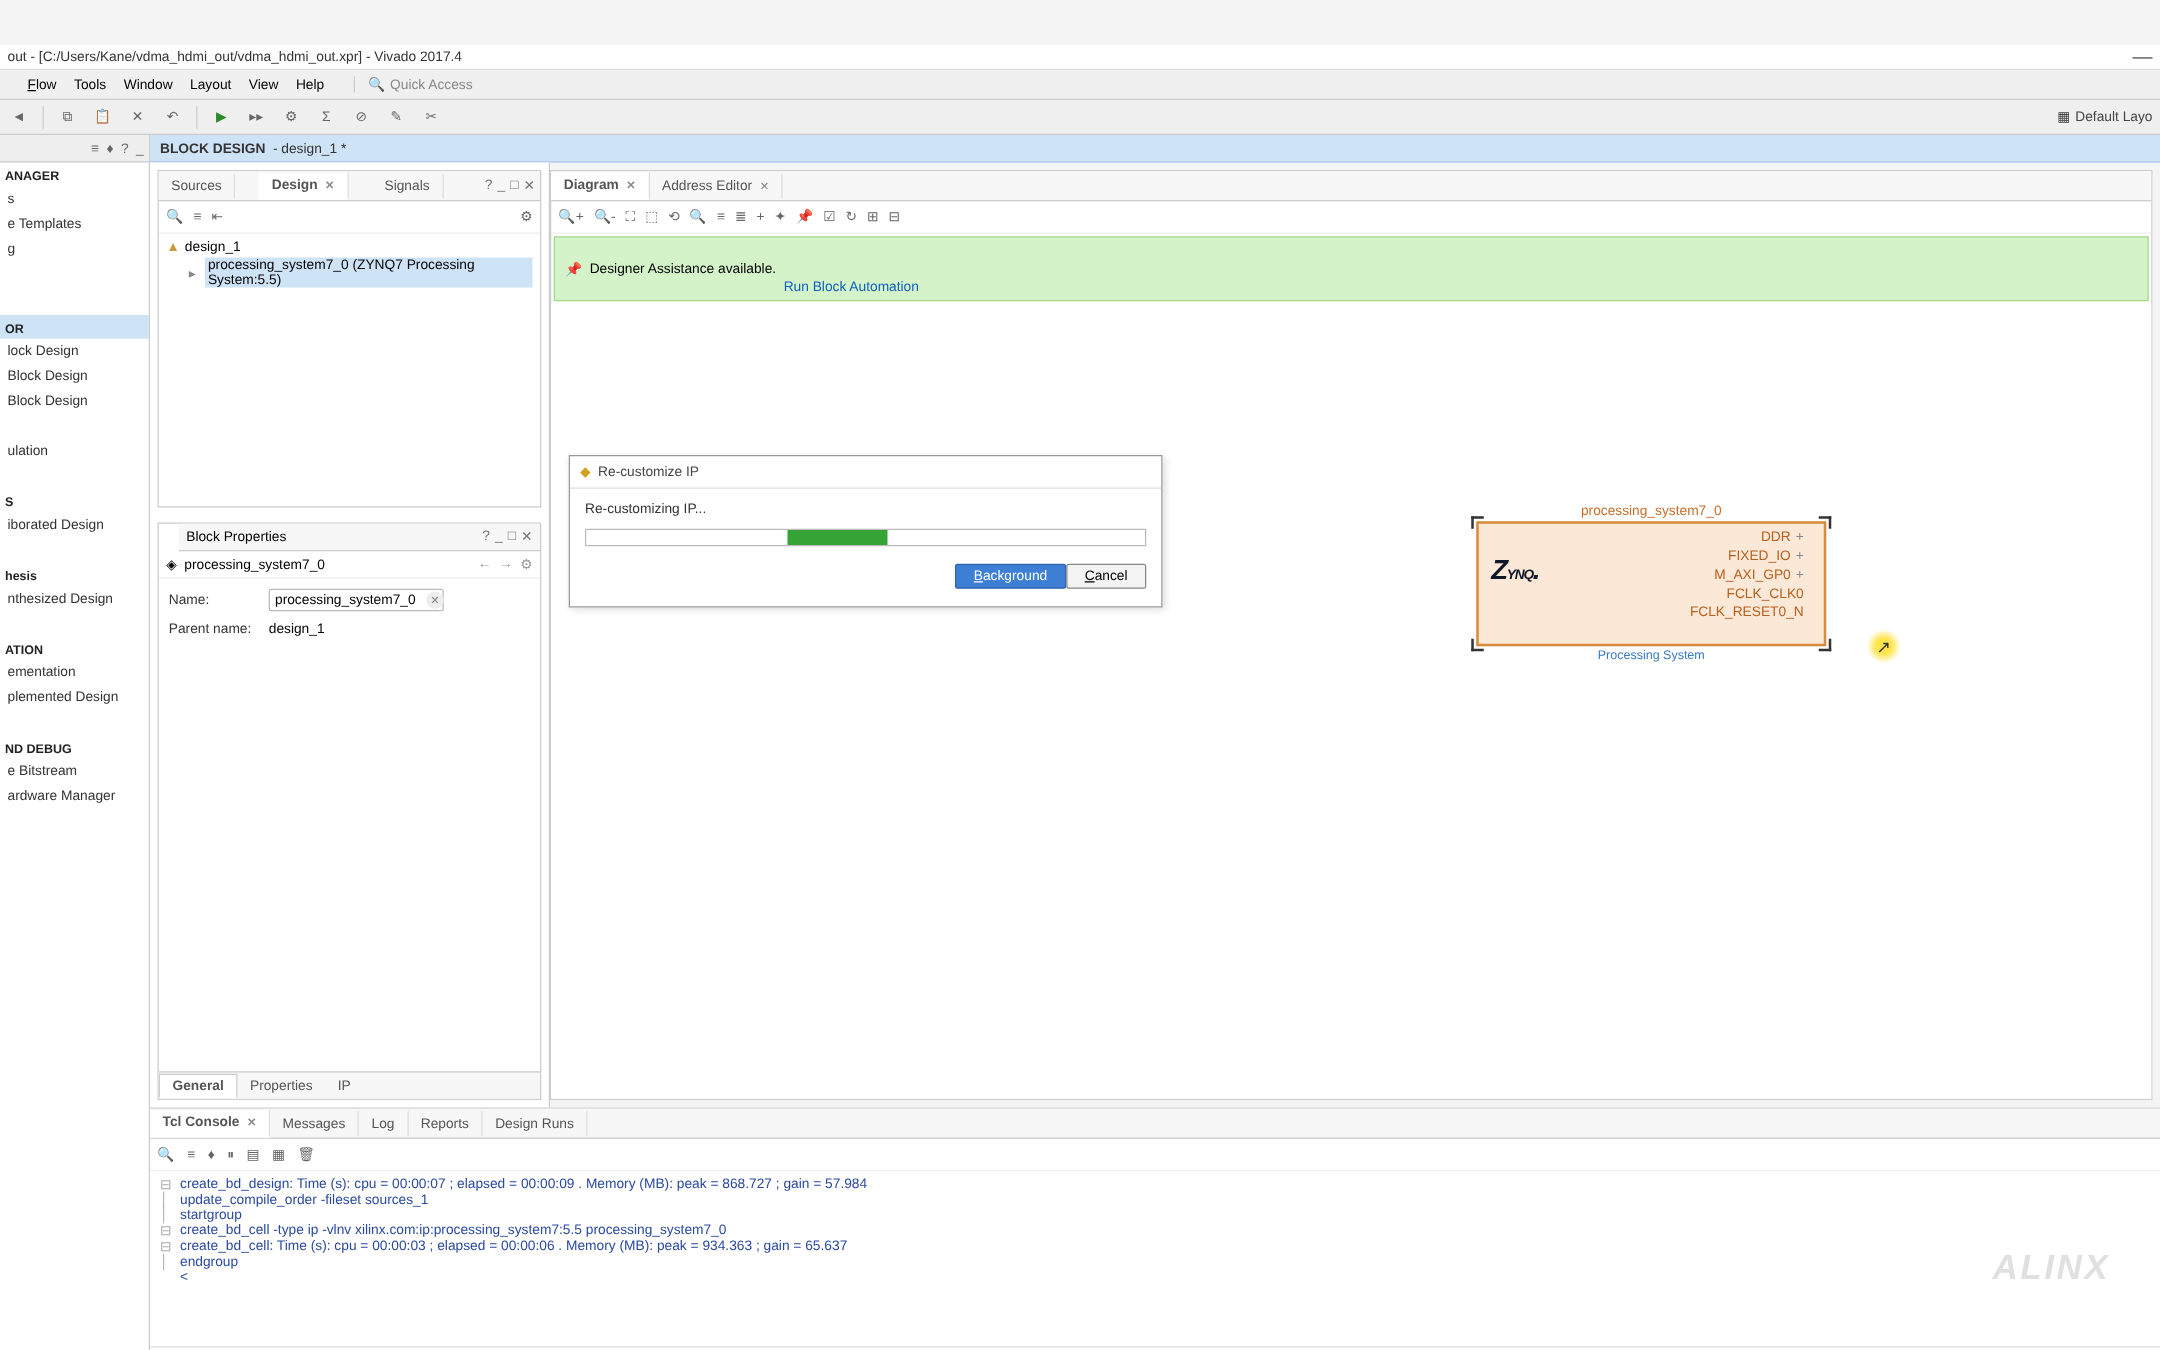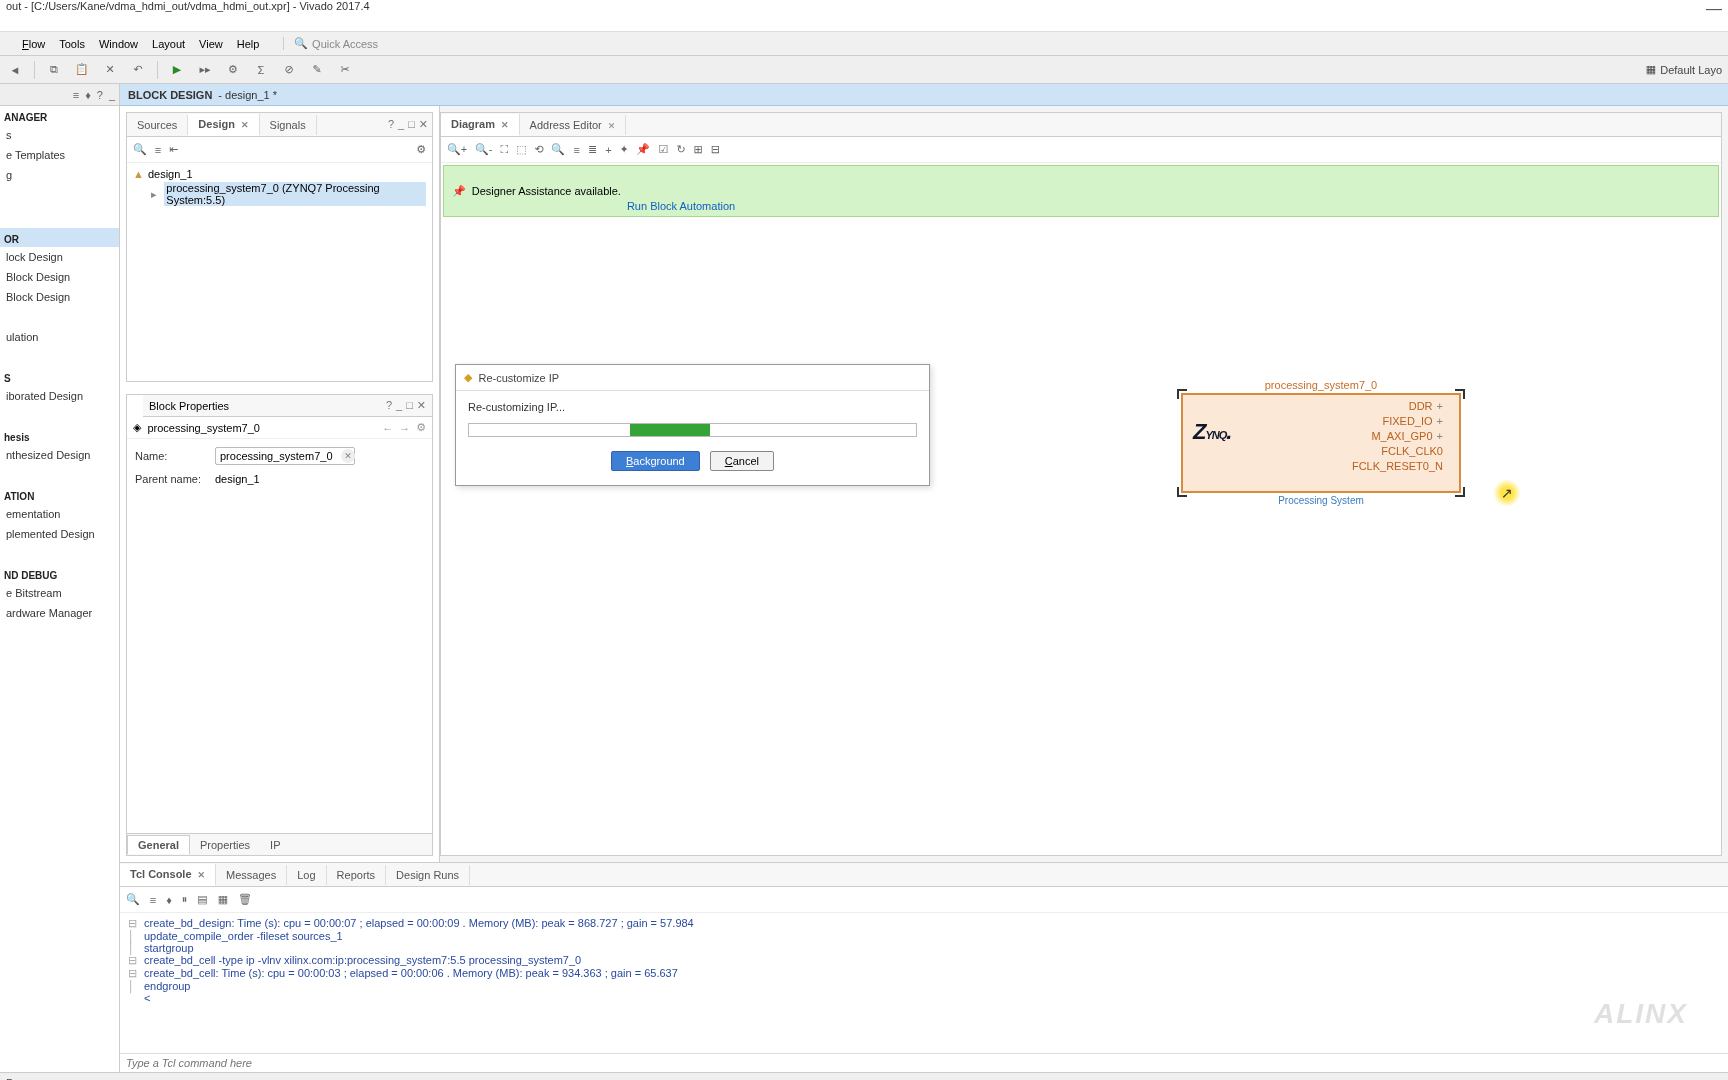--- a/index.html
+++ b/index.html
@@ -1,18 +1,18 @@
 <!DOCTYPE html>
 <html><head>
 <meta charset="utf-8">
 <style>
 * { margin: 0; padding: 0; box-sizing: border-box; font-family: "Segoe UI", Tahoma, sans-serif; font-size: 11px; }
 body { background: #f4f4f4; overflow: hidden; width: 1728px; height: 1080px; position: relative; }
 
-.titlebar { height: 32px; background: #fff; display: flex; padding: 0 6px; color: #333; border-bottom: 1px solid #ddd; }
+.titlebar { height: 20px; background: #fff; display: flex; align-items: center; padding: 0 6px; color: #333; border-bottom: 1px solid #ddd; margin-top: 36px; }
 .titlebar .minbtn { margin-left: auto; font-size: 16px; color: #555; }
 
 .menubar { height: 24px; background: #f0f0f0; display: flex; align-items: center; gap: 14px; padding: 0 22px; border-bottom: 1px solid #ccc; }
 .menubar span { cursor: default; }
 .menubar .u { text-decoration: underline; }
 .quick { margin-left: 10px; display: flex; align-items: center; border-left: 1px solid #ccc; padding-left: 10px; color: #888; }
 .quick .qicon { margin-right: 4px; }
 
 .toolbar { height: 28px; background: #efefef; display: flex; align-items: center; gap: 10px; padding: 0 6px; border-bottom: 1px solid #ccc; }
 .tb-btn { width: 18px; height: 18px; display: inline-flex; align-items: center; justify-content: center; color: #666; }
@@ -34,21 +34,21 @@
 .bdheader .sub { font-weight: normal; margin-left: 6px; }
 
 .workrow { display: flex; flex: 1; min-height: 0; }
 
 .leftpanels { width: 320px; display: flex; flex-direction: column; border-right: 1px solid #ccc; background: #fff; }
 
 .panel { border: 1px solid #ccc; margin: 6px; background: #fff; display: flex; flex-direction: column; }
 .panel.top { flex: 0 0 270px; }
 .panel.bot { flex: 1; }
 
-.tabs { display: flex; border-bottom: 1px solid #ccc; align-items: center; height: 24px; background: #f7f7f7; }
+.tabs { display: flex; border-bottom: 1px solid #ccc; align-items: center; height: 24px; background: #f7f7f7; gap: 19px; }
 .tab { padding: 4px 10px; color: #555; border-right: 1px solid #ddd; position: relative; }
 .tab.active { background: #fff; font-weight: bold; border-bottom: 2px solid #fff; margin-bottom: -1px; }
 .tab .x { margin-left: 6px; color: #888; font-size: 9px; }
 .tabs .ctrls { margin-left: auto; display: flex; gap: 4px; padding-right: 4px; color: #777; }
 
 .mini-tb { display: flex; align-items: center; gap: 8px; height: 26px; padding: 0 6px; border-bottom: 1px solid #eee; color: #666; }
 .mini-tb .gear { margin-left: auto; }
 
 .tree { padding: 4px 6px; flex: 1; overflow: auto; }
 .tree-row { display: flex; align-items: center; gap: 4px; padding: 1px 0; }
@@ -95,21 +95,21 @@
 .cursor-hl { position: absolute; right: 200px; top: 260px; width: 28px; height: 28px; background: radial-gradient(circle, #ffe44a 30%, rgba(255,228,74,0) 70%); border-radius: 50%; display: flex; align-items: center; justify-content: center; }
 .cursor-hl::after { content: "↖"; transform: scaleX(-1); font-size: 14px; color: #333; }
 
 .dialog { position: absolute; left: 455px; top: 364px; width: 475px; background: #fff; border: 1px solid #999; box-shadow: 2px 2px 6px rgba(0,0,0,0.15); z-index: 50; }
 .dlg-title { display: flex; align-items: center; gap: 6px; padding: 6px 8px; border-bottom: 1px solid #ddd; color: #444; }
 .dlg-title .dic { color: #d4a020; }
 .dlg-body { padding: 10px 12px 14px; }
 .dlg-body .msg { margin-bottom: 10px; color: #333; }
 .pbar { height: 14px; border: 1px solid #bbb; background: #fff; position: relative; }
 .pbar .fill { position: absolute; left: 36%; top: 0; bottom: 0; width: 18%; background: #36a336; }
-.dlg-btns { display: flex; justify-content: center; gap: 10px; margin-top: 14px; }
+.dlg-btns { display: flex; justify-content: flex-end; gap: 0; margin-top: 14px; }
 .btn { padding: 3px 14px; border: 1px solid #888; background: #f3f3f3; border-radius: 2px; }
 .btn.primary { background: #3e7fd6; color: #fff; border-color: #2f63ad; }
 .btn .u { text-decoration: underline; }
 
 .console-area { height: 210px; border-top: 1px solid #ccc; background: #fff; display: flex; flex-direction: column; }
 .ctabs { display: flex; border-bottom: 1px solid #ccc; height: 24px; background: #f7f7f7; align-items: center; }
 .ctoolbar { display: flex; gap: 10px; padding: 4px 6px; border-bottom: 1px solid #eee; color: #666; align-items: center; height: 26px; }
 .cout { flex: 1; overflow: auto; padding: 4px 8px; font-family: Consolas, monospace; font-size: 11px; color: #2a4aa0; }
 .cout .line { white-space: pre; display: flex; align-items: flex-start; gap: 4px; }
 .cout .gut { color: #aaa; width: 12px; }

